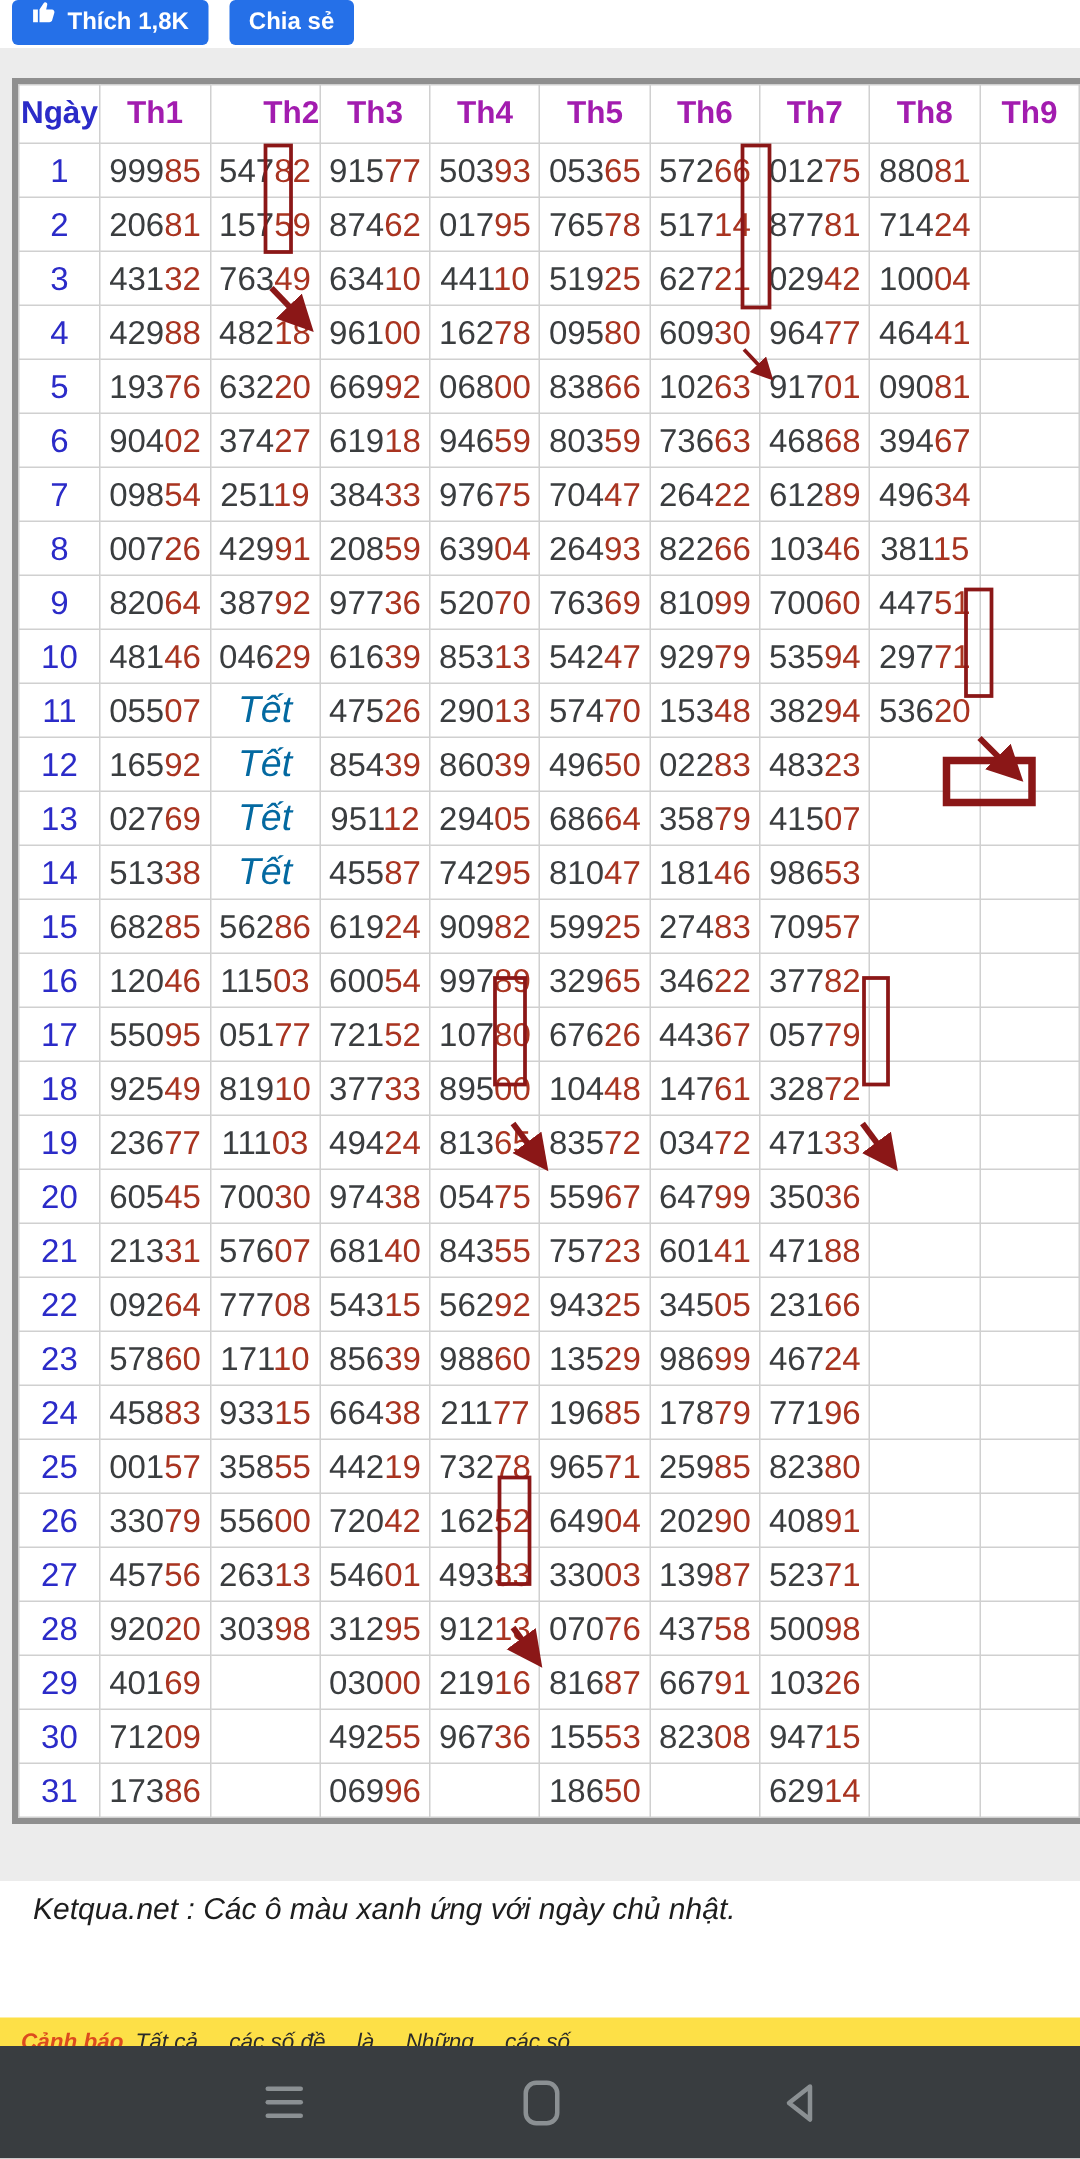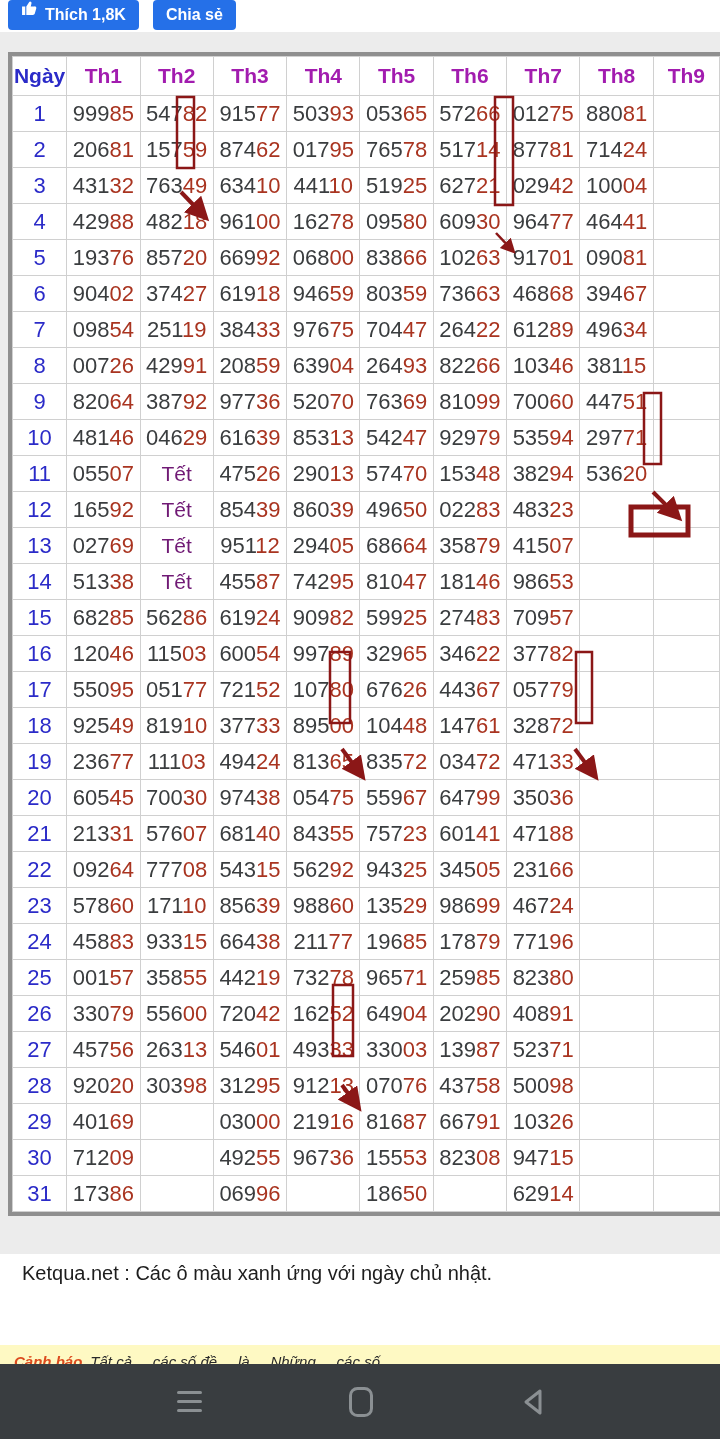--- a/index.html
+++ b/index.html
@@ -29,32 +29,32 @@
   }
   table.lot th{height:38px;font-size:21px;font-weight:bold;color:#a21caf;background:#fff;}
   table.lot th.day-h{color:#2b2bc8;}
   table.lot td{height:35px;font-size:22px;background:#fff;}
   td.daycell{color:#2b2bc8;font-size:19px;}
   .d1{color:#3a3d3f;}
   .d2{color:#a93420;}
   td.o{background:#fbb30f;}
   td.g{background:#deedda;}
   td.y{background:#faecc7;}
-  td .tet{color:#701a75;font-size:21px;}
+  td .tet{color:#0369a1;font-size:25px;font-style:italic;}
   
   #annos{position:absolute;top:0;left:0;pointer-events:none;}
   
   .footer-note{
     position:absolute;top:1262px;left:22px;width:680px;
-    font-size:20px;color:#1d1d1d;
+    font-style:italic;font-size:20px;color:#1d1d1d;
   }
   
   .warn-strip{
     position:absolute;top:1345px;left:0;width:720px;height:19px;
-    background:#fef9c3;overflow:hidden;
+    background:#fde047;overflow:hidden;
   }
   .warn-strip .warn-inner{
     margin:8px 0 0 14px;font-size:15px;font-style:italic;color:#2a2a2a;white-space:nowrap;
   }
   .warn-strip .warn-label{color:#dc4b1e;font-weight:bold;margin-right:8px;}
   
   .navbar{
     position:absolute;top:1364px;left:0;width:720px;height:75px;background:#393d40;
     display:flex;align-items:center;justify-content:center;
   }
@@ -83,21 +83,21 @@
 </div>
 
 <div class="gray-area"></div>
 
 <div class="table-wrap">
   <table class="lot" id="lot-table">
       <thead>
         <tr>
           <th class="day-h" style="width: 54px;">Ngày</th>
           <th style="width: 77px;">Th1</th>
-          <th style="width: 77px;">Th2</th>
+          <th style="width: 77px; text-align: right;">Th2</th>
           <th style="width: 77px;">Th3</th>
           <th style="width: 77px;">Th4</th>
           <th style="width: 77px;">Th5</th>
           <th style="width: 77px;">Th6</th>
           <th style="width: 77px; margin-top: 20px;">Th7</th>
           <th style="width: 77px;">Th8</th>
           <th style="width: 77px;">Th9</th>
         </tr>
       </thead>
       <tbody>
@@ -145,21 +145,21 @@
           <td class="g"><span class="d1">162</span><span class="d2">78</span></td>
           <td><span class="d1">095</span><span class="d2">80</span></td>
           <td><span class="d1">609</span><span class="d2">30</span></td>
           <td class="g"><span class="d1">964</span><span class="d2">77</span></td>
           <td><span class="d1">464</span><span class="d2">41</span></td>
           <td></td>
         </tr>
         <tr>
           <td class="daycell">5</td>
           <td><span class="d1">193</span><span class="d2">76</span></td>
-          <td><span class="d1">857</span><span class="d2">20</span></td>
+          <td><span class="d1">632</span><span class="d2">20</span></td>
           <td><span class="d1">669</span><span class="d2">92</span></td>
           <td><span class="d1">068</span><span class="d2">00</span></td>
           <td class="o"><span class="d1">838</span><span class="d2">66</span></td>
           <td><span class="d1">102</span><span class="d2">63</span></td>
           <td><span class="d1">917</span><span class="d2">01</span></td>
           <td><span class="d1">090</span><span class="d2">81</span></td>
           <td class="g"></td>
         </tr>
         <tr>
           <td class="daycell">6</td>

